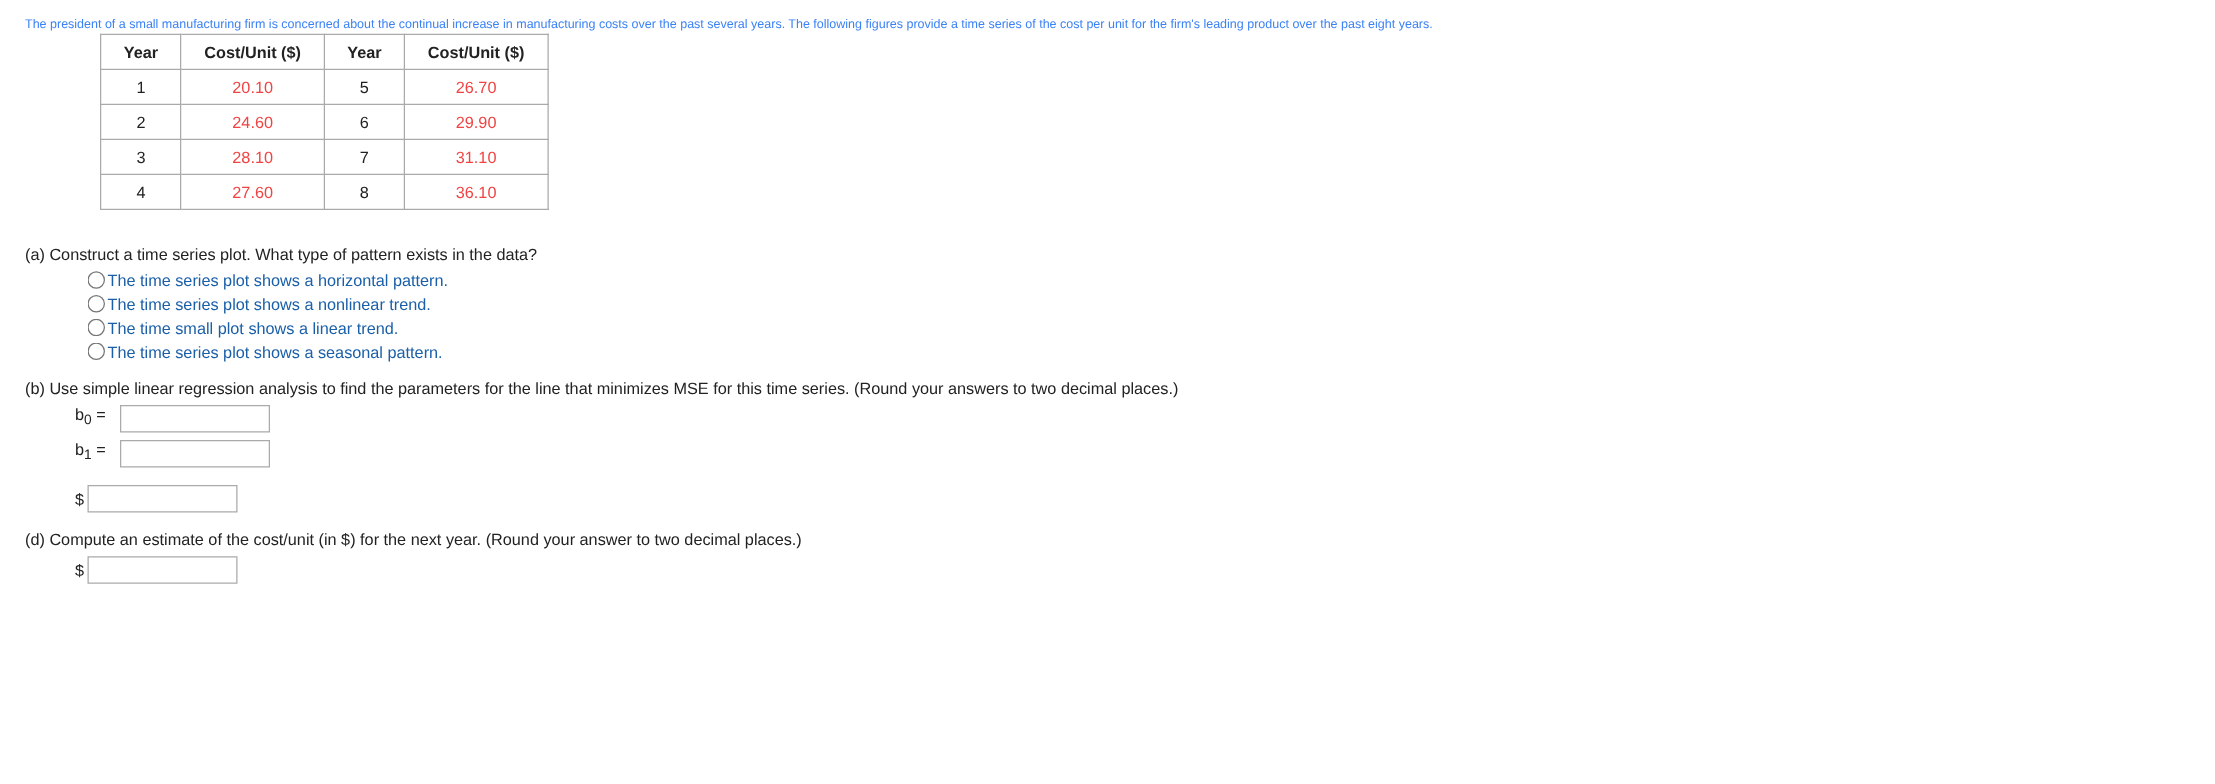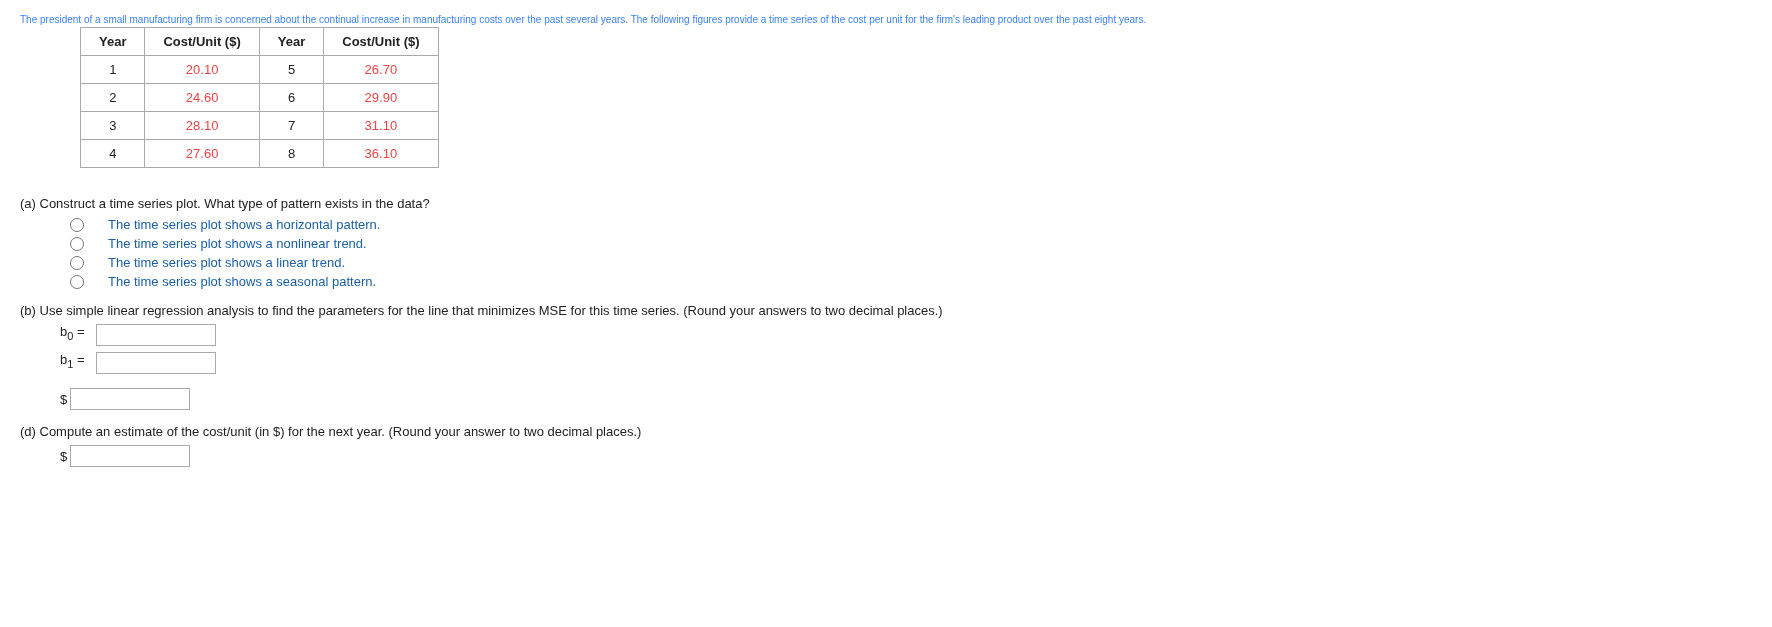--- a/index.html
+++ b/index.html
@@ -48,23 +48,23 @@
     }
     .section-label {
       font-size: 13px;
       margin-bottom: 6px;
     }
     .radio-group {
       margin-left: 50px;
     }
     .radio-option {
       display: flex;
-      align-items: flex-end;
+      align-items: flex-start;
       margin-bottom: 4px;
-      gap: 24px;
+      gap: 2px;
       font-size: 13px;
     }
     .radio-option input[type="radio"] {
       width: 14px;
       height: 14px;
       accent-color: #555;
     }
     .radio-text-blue {
       color: #1a5fa8;
     }
@@ -149,21 +149,21 @@
     <div class="radio-option">
       <input type="radio" name="part_a" style="">
       <span class="radio-text-blue">The time series plot shows a horizontal pattern.</span>
     </div>
     <div class="radio-option">
       <input type="radio" name="part_a" style="">
       <span class="radio-text-blue">The time series plot shows a nonlinear trend.</span>
     </div>
     <div class="radio-option">
       <input type="radio" name="part_a" style="">
-      <span class="radio-text-blue">The time series plot shows a linear trend.</span>
+      <span class="radio-text-blue">The time small plot shows a linear trend.</span>
     </div>
     <div class="radio-option">
       <input type="radio" name="part_a" style="">
       <span class="radio-text-blue">The time series plot shows a seasonal pattern.</span>
     </div>
   </div>
 </div>
 
 <div class="section">
   <div class="section-label">(b)  Use simple linear regression analysis to find the parameters for the line that minimizes MSE for this time series. (Round your answers to two decimal places.)</div>

